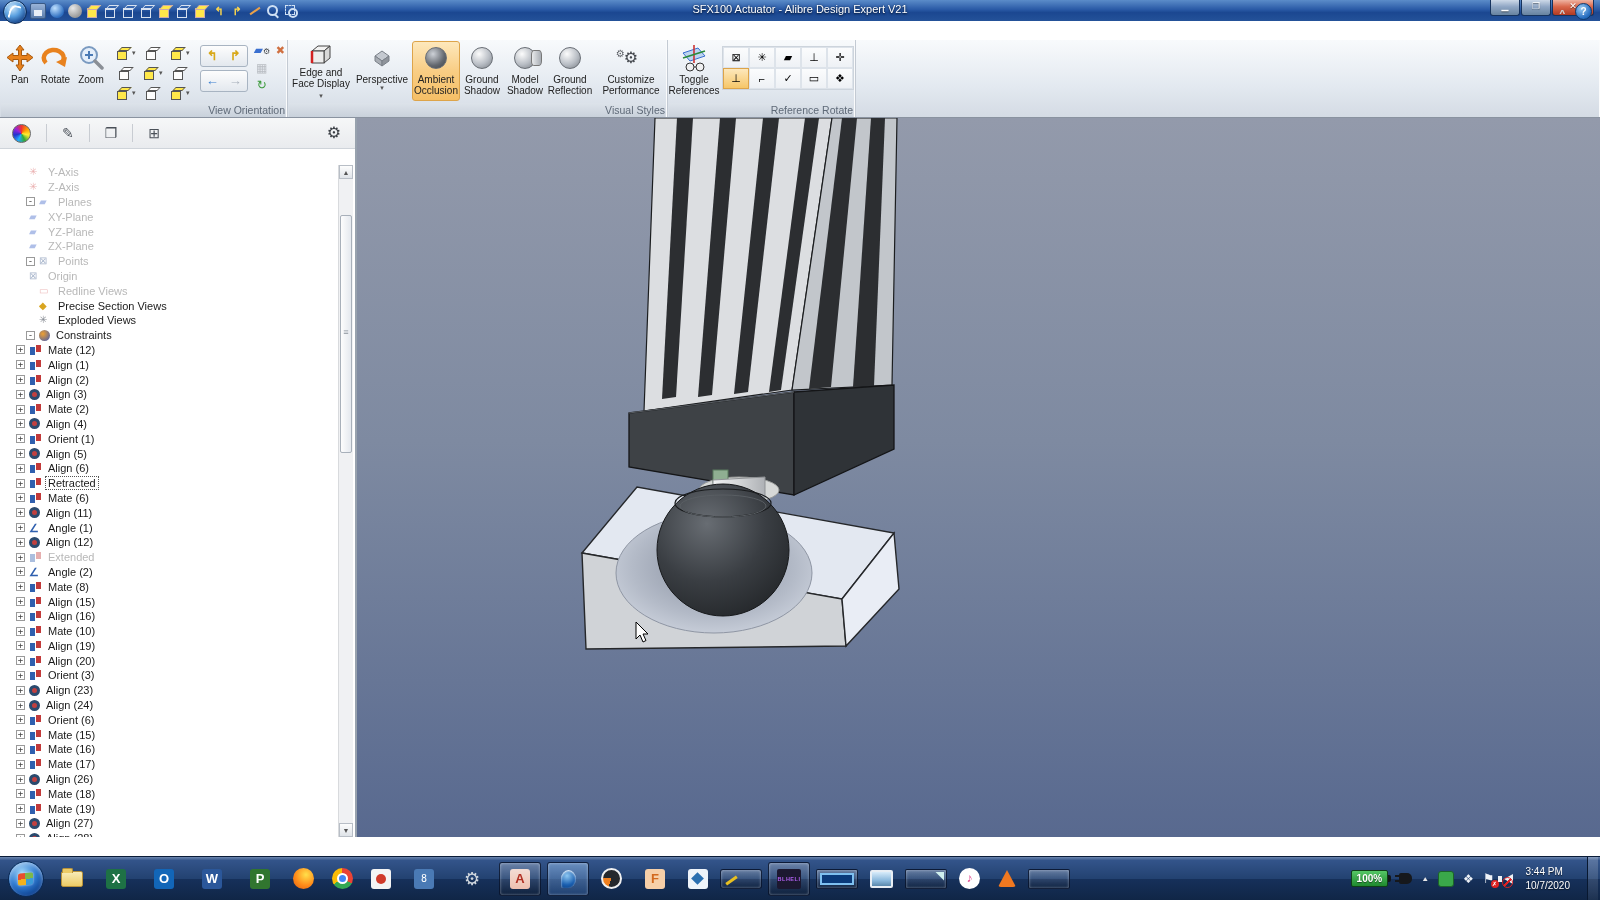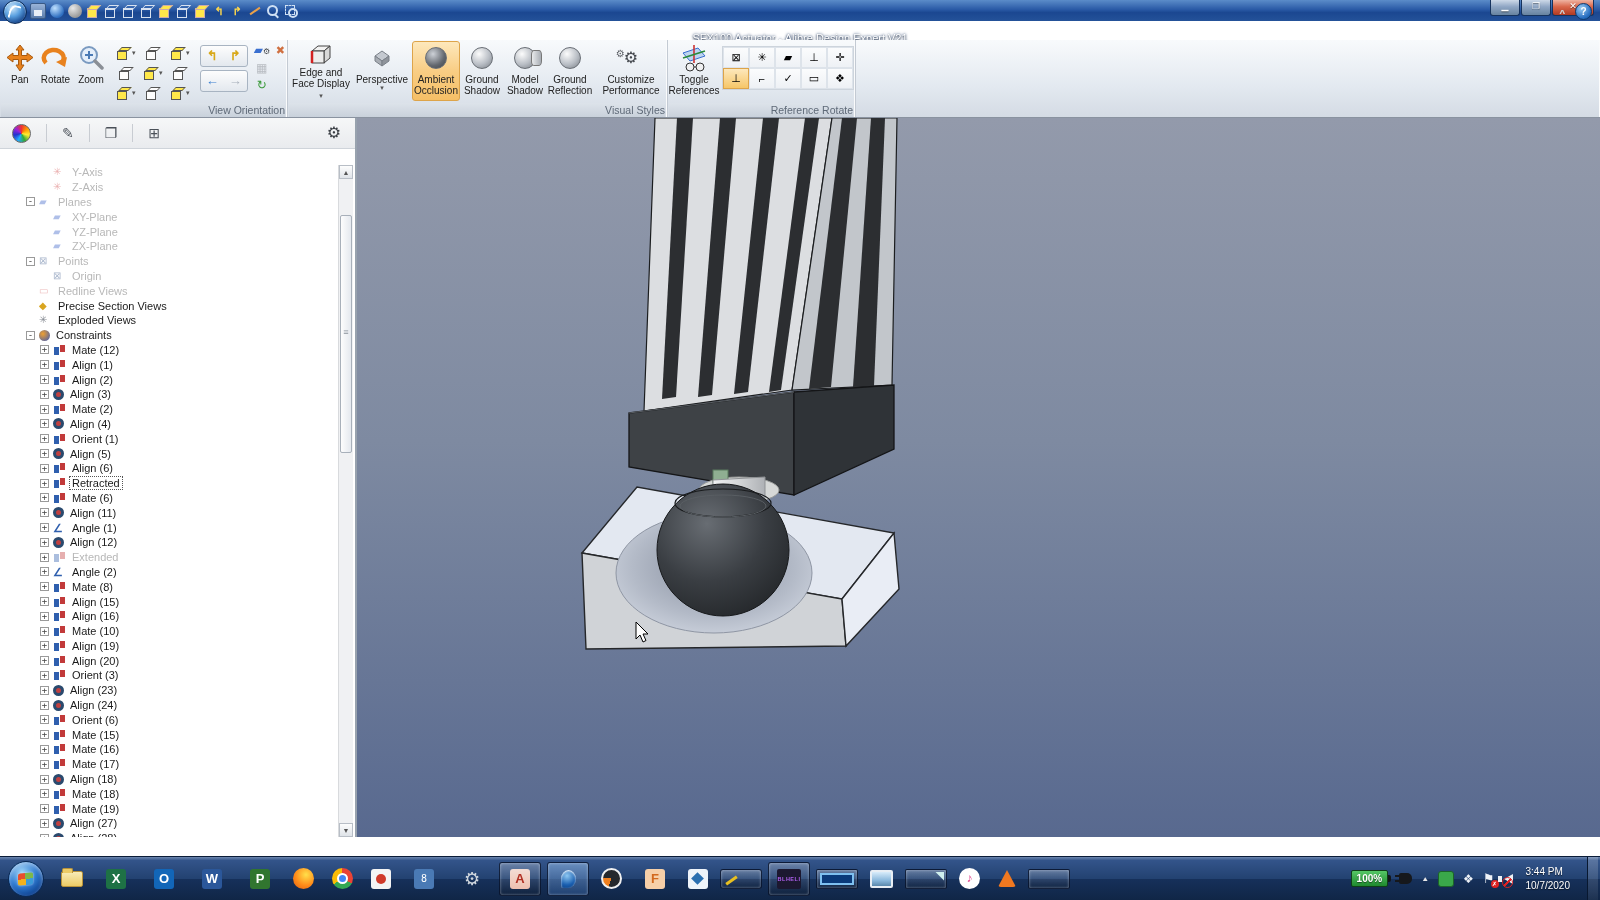--- a/index.html
+++ b/index.html
@@ -27,21 +27,21 @@
   .qi-corner{color:#ffd84a;font-weight:bold;font-size:11px;}
   .qi-measure{position:relative;}
   .qi-measure::after{content:"";position:absolute;left:1px;top:6px;width:12px;height:2px;background:#e8a04a;transform:rotate(-35deg);}
   .qi-zoom{position:relative;}
   .qi-zoom::before{content:"";position:absolute;left:1px;top:1px;width:7px;height:7px;border:2px solid #cfe0f4;border-radius:50%;}
   .qi-zoom::after{content:"";position:absolute;right:1px;bottom:1px;width:5px;height:2px;background:#cfe0f4;transform:rotate(45deg);}
   .qi-zoomwin::before{content:"";position:absolute;left:1px;top:1px;width:8px;height:8px;border:1px dashed #cfe0f4;}
   .qi-zoomwin{position:relative;}
   .qi-zoomwin::after{content:"";position:absolute;right:0;bottom:0;width:6px;height:6px;border:2px solid #cfe0f4;border-radius:50%;}
   .title-text{position:absolute;left:300px;right:300px;top:3px;text-align:center;font-size:11px;
-    color:#fff;text-shadow:0 0 3px #0a2a5e,0 1px 2px rgba(0,0,0,.7);white-space:nowrap;margin-top:29px;}
+    color:#fff;text-shadow:0 0 3px #0a2a5e,0 1px 2px rgba(0,0,0,.7);white-space:nowrap;}
   .winbtns{position:absolute;right:6px;top:0;display:flex;gap:1px;}
   .wb{width:28px;height:15px;border:1px solid #16335e;border-top:none;border-radius:0 0 3px 3px;
     background:linear-gradient(#cdd9e8,#8fa6c4 45%,#67839f);color:#fff;font-size:9px;line-height:13px;text-align:center;
     text-shadow:0 1px 1px rgba(0,0,0,.5);}
   .wb.close{width:40px;background:linear-gradient(#efb3a2,#d9664a 45%,#b03a22);}
 
   
   .menubar{position:absolute;top:21px;left:0;right:0;height:19px;
     background:linear-gradient(#5e5e5e,#454545 60%,#3c3c3c);display:flex;align-items:flex-end;padding-left:26px;box-sizing:border-box;}
   .mtab{padding:3px 13px 2px;font-size:11px;color:#f2f2f2;}
@@ -104,21 +104,21 @@
     font-size:11px;color:#6b9bd2;padding:1px 0 0 4px;box-sizing:border-box;}
   .exp-toolbar{height:30px;background:linear-gradient(#f6f7f8,#e9ebee);border-bottom:1px solid #cfd4da;
     display:flex;align-items:center;gap:15px;padding-left:12px;}
   .et-sep{width:1px;height:18px;background:#c8ccd2;}
   .color-wheel{width:17px;height:17px;border-radius:50%;border:1px solid #666;
     background:conic-gradient(#e33,#f90,#fe3,#3a3,#2af,#23c,#92d,#e33);}
   .et-glyph{font-size:14px;color:#4a5058;line-height:16px;}
   .et-gear{margin-left:auto;margin-right:14px;font-size:16px;color:#3a3e44;}
   .tree{position:absolute;top:47px;left:0;right:16px;bottom:0;overflow:hidden;background:#fff;}
   .trow{height:14.8px;display:flex;align-items:center;padding-left:26px;font-size:11px;color:#1a1a1a;white-space:nowrap;}
-  .trow.lvl2{padding-left:40px;}
+  .trow.lvl2{padding-left:16px;}
   .trow.dim{color:#b8b8b8;}
   .trow.dim .tico{opacity:.4;}
   .texp{width:9px;height:9px;border:1px solid #9a9a9a;background:#fff;font-size:9px;line-height:7px;
     text-align:center;color:#444;margin-right:4px;flex:none;font-family:"DejaVu Sans Mono",monospace;box-sizing:border-box;}
   .texp:empty{visibility:hidden;}
   .tico{width:13px;height:12px;margin-right:4px;position:relative;flex:none;font-size:10px;line-height:12px;}
   .tlab{padding:0 2px;}
   .trow.sel .tlab{outline:1px dotted #555;}
   .ic-axis::before{content:"✳";color:#cc3a3a;}
   .ic-plane::before{content:"▰";color:#3a62c8;}
@@ -855,21 +855,21 @@
 
         <div class="trow lvl2">
           <span class="texp">+</span>
           <span class="tico ic-mate"></span>
           <span class="tlab">Mate (17)</span>
         </div>
 
         <div class="trow lvl2">
           <span class="texp">+</span>
           <span class="tico ic-circ"></span>
-          <span class="tlab">Align (18)</span>
+          <span class="tlab">Align (26)</span>
         </div>
 
         <div class="trow lvl2">
           <span class="texp">+</span>
           <span class="tico ic-mate"></span>
           <span class="tlab">Mate (18)</span>
         </div>
 
         <div class="trow lvl2">
           <span class="texp">+</span>

